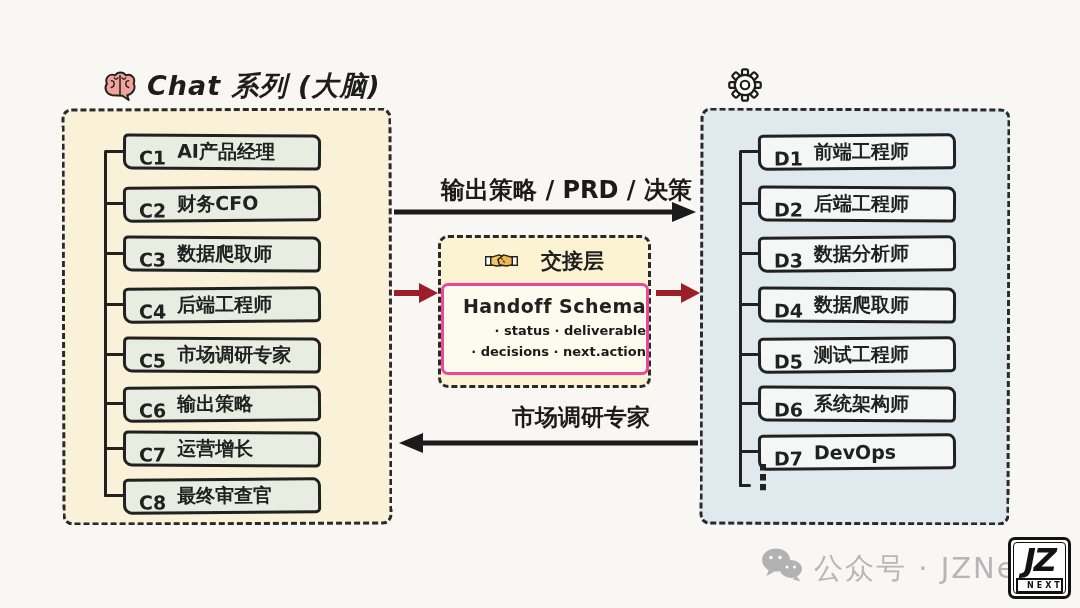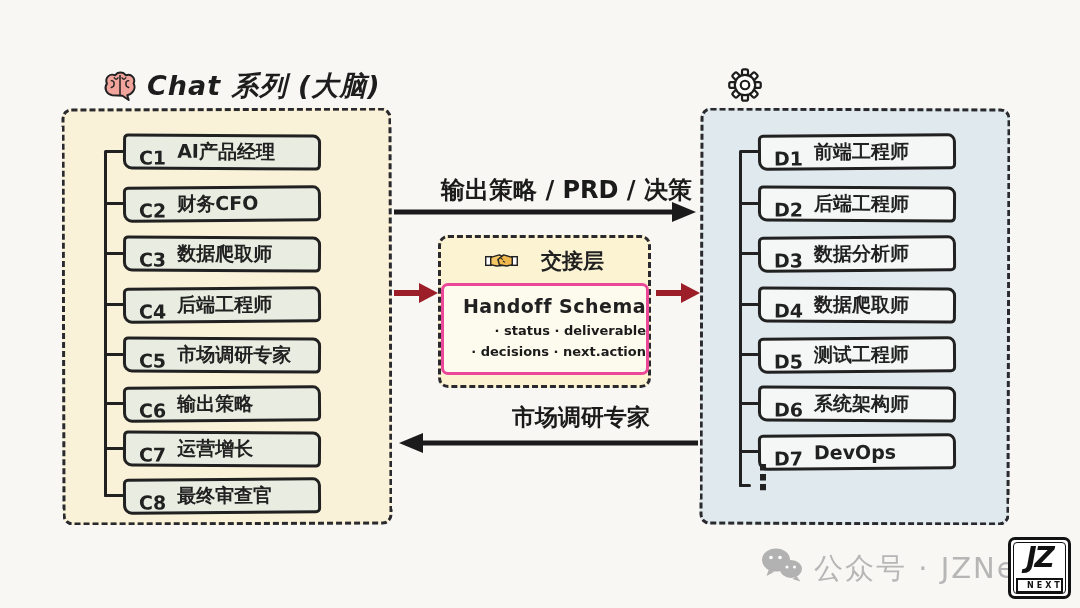--- a/index.html
+++ b/index.html
@@ -43,21 +43,21 @@
     border:3px solid #ec4899;border-radius:7px;box-sizing:border-box;text-align:right;}
   .schema-title{font-size:19px;font-weight:700;margin-top:9px;letter-spacing:0.5px;}
   .schema-line{font-size:13px;font-weight:600;margin-top:6px;color:#1b1b1b;}
   
   .wm-text{position:absolute;left:814px;top:549px;font-size:29px;color:#b6b6b6;
     letter-spacing:2px;white-space:nowrap;z-index:1;}
   .logo{position:absolute;left:1008px;top:537px;width:63px;height:62px;background:#fff;
     border:3px solid #121212;border-radius:7px;box-sizing:border-box;z-index:2;}
   .logo-inner{position:absolute;inset:2px;border:1.5px solid #121212;border-radius:4px;}
   .logo-jz{position:absolute;top:1px;left:0;right:0;text-align:center;
-    font-size:28px;font-weight:800;letter-spacing:-2px;font-style:italic;color:#121212;}
+    font-size:32px;font-weight:800;letter-spacing:-2px;font-style:italic;color:#121212;}
   .logo-next{position:absolute;bottom:3px;left:5px;right:5px;background:#fff;
     border:2px solid #121212;font-size:8px;font-weight:700;letter-spacing:3px;
     text-align:center;padding:1px 0 1px 9px;color:#121212;margin-top:48px;}
   svg{display:block;}
 </style>
 </head>
 <body>
 
 <div class="gtitle" style="left:102px;top:68px;font-style:italic;">
   <span>

